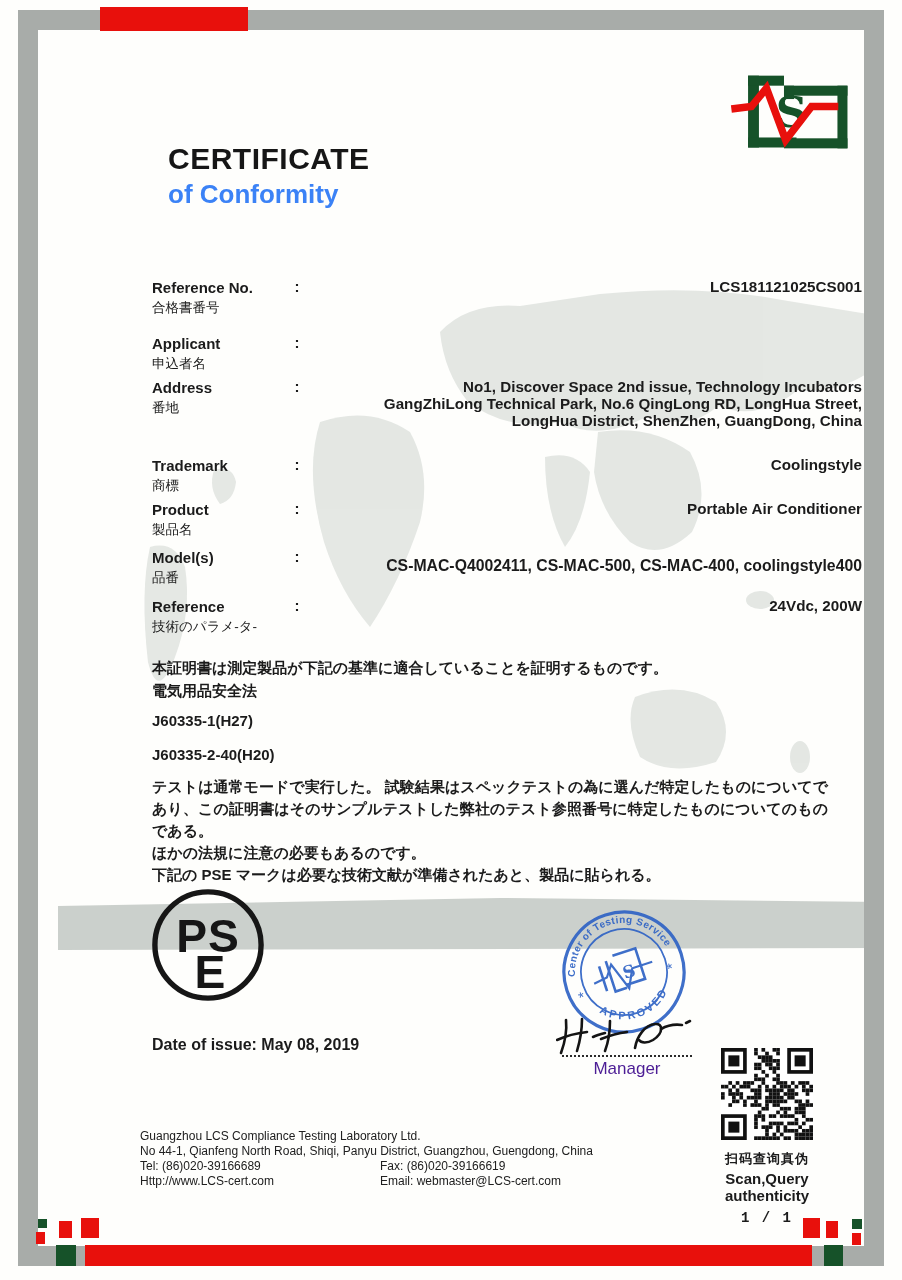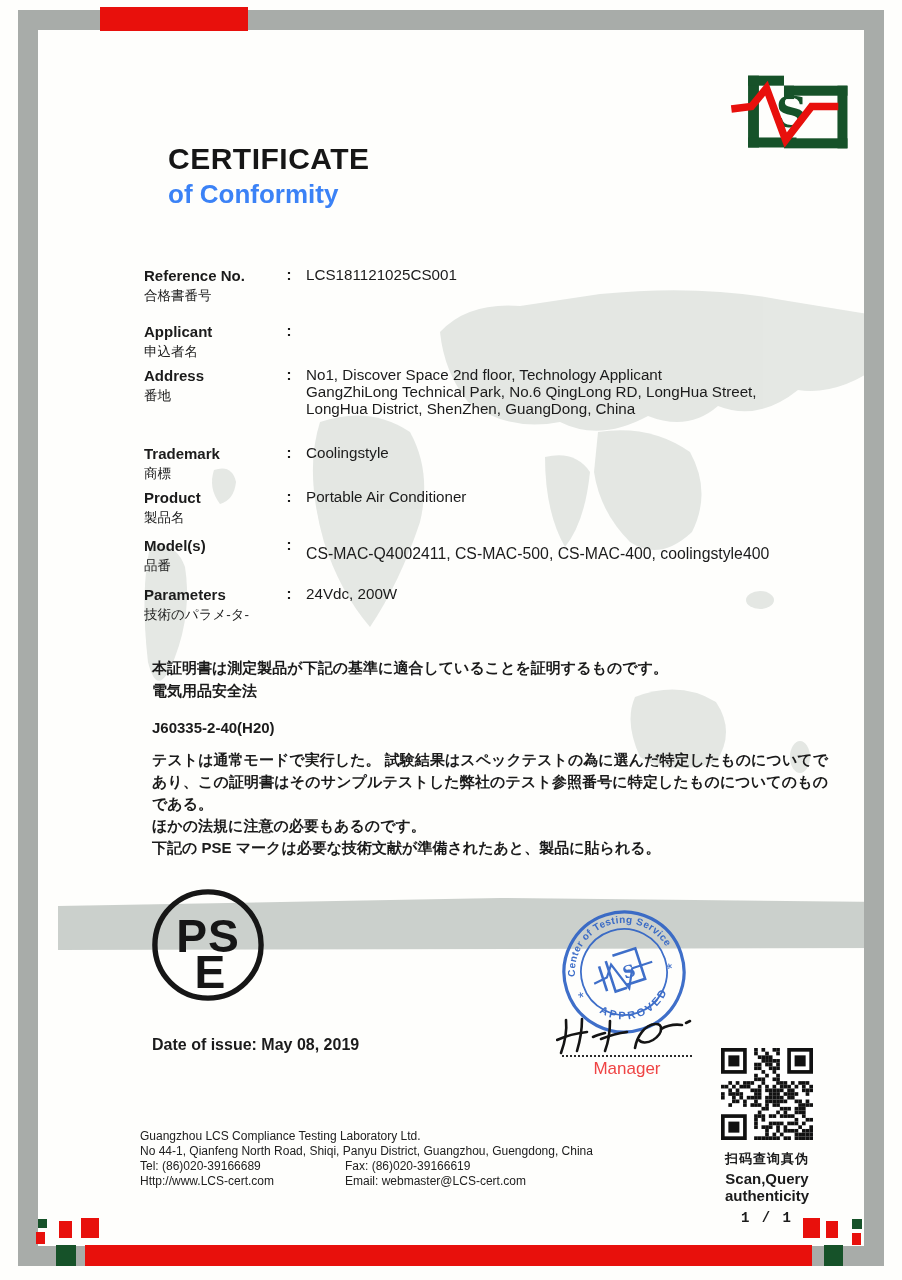--- a/index.html
+++ b/index.html
@@ -22,48 +22,48 @@
   .map-svg{position:absolute;left:0;top:0;pointer-events:none;}
 
   .content{position:absolute;left:0;top:0;width:902px;height:1280px;}
 
   .title{position:absolute;left:168px;top:142px;}
   .title .main{font-size:30px;font-weight:800;letter-spacing:.5px;color:#161616;}
   .title .sub{font-size:26px;font-weight:700;margin-top:3px;color:#3b82f6;}
 
   .logo{position:absolute;left:718px;top:62px;width:142px;height:100px;}
 
-  .row{position:absolute;left:144px;width:710px;display:grid;
-       grid-template-columns:128px 26px 1fr;column-gap:4px;}
+  .row{position:absolute;left:152px;width:710px;display:grid;
+       grid-template-columns:128px 26px 1fr;column-gap:4px;margin-top:12px;}
   .row .lab{font-size:15px;font-weight:700;line-height:20px;}
   .row .jp{font-size:13.5px;font-weight:500;line-height:19px;}
   .row .colon{font-size:15px;font-weight:700;text-align:center;}
-  .row .val{font-size:15.2px;font-weight:400;line-height:17px;}
+  .row .val{font-size:15.2px;font-weight:700;line-height:17px;text-align:right;}
   .row .val .vline{display:block;line-height:17px;}
 
   .statement{position:absolute;left:152px;top:656px;width:676px;}
   .statement .s1{font-size:15px;font-weight:700;line-height:23px;}
   .statement .std{font-size:15px;font-weight:700;margin-top:10px;}
   .statement .std2{font-size:15px;font-weight:700;margin-top:17px;}
   .statement .para{font-size:15px;font-weight:600;line-height:22px;margin-top:13px;text-align:justify;}
   .statement .note{font-size:15px;font-weight:600;line-height:22px;}
 
   .pse{position:absolute;left:149px;top:886px;width:118px;height:118px;}
 
   .dateline{position:absolute;left:152px;top:1036px;font-size:16px;font-weight:700;}
 
   .stamp{position:absolute;left:558px;top:906px;width:132px;height:132px;
          transform:rotate(-18deg);opacity:.92;}
   .sig{position:absolute;left:556px;top:1012px;width:142px;height:46px;}
   .sig-line{position:absolute;left:562px;top:1055px;width:130px;border-bottom:2px dotted #2a2a2a;}
   .sig-role{position:absolute;left:562px;top:1059px;width:130px;text-align:center;
-            font-size:17px;color:#ef4444;}
+            font-size:17px;color:#4c1d95;}
 
   .footer{position:absolute;left:140px;top:1129px;width:570px;font-size:12px;line-height:15px;color:#202020;}
-  .footer .pair{display:grid;grid-template-columns:205px 1fr;}
+  .footer .pair{display:grid;grid-template-columns:205px 1fr;gap:35px;}
 
   .qrblock{position:absolute;left:688px;top:1048px;width:158px;text-align:center;}
   .qrblock .qr{display:inline-block;width:92px;height:92px;background:#fff;}
   .qrblock .cn{font-size:13px;font-weight:700;margin-top:6px;letter-spacing:1px;}
   .qrblock .en{font-size:15px;font-weight:700;margin-top:2px;}
   .qrblock .pg{font-size:14px;font-weight:700;margin-top:6px;letter-spacing:2px;font-family:Liberation Mono, monospace;}
 </style>
 </head>
 <body>
 
@@ -138,21 +138,21 @@
       <div class="colon">:</div>
     </div>
 
     <div class="row" style="top:366px;">
       <div>
           <div class="lab">Address</div>
            <div class="jp">番地</div>
         </div>
       <div class="colon">:</div>
       <div class="val">
-        <span class="vline">No1, Discover Space 2nd floor, Technology Applicant</span>
+        <span class="vline">No1, Discover Space 2nd issue, Technology Incubators</span>
         <span class="vline">GangZhiLong Technical Park, No.6 QingLong RD, LongHua Street,</span>
         <span class="vline">LongHua District, ShenZhen, GuangDong, China</span>
       </div>
     </div>
 
     <div class="row" style="top:444px;">
       <div>
           <div class="lab">Trademark</div>
            <div class="jp">商標</div>
         </div>
@@ -173,30 +173,31 @@
       <div>
           <div class="lab">Model(s)</div>
            <div class="jp">品番</div>
         </div>
       <div class="colon">:</div>
       <div class="val" style="padding-top:9px;font-size:15.8px;">CS-MAC-Q4002411, CS-MAC-500, CS-MAC-400, coolingstyle400</div>
     </div>
 
     <div class="row" style="top:585px;">
       <div>
-          <div class="lab">Parameters</div>
+          <div class="lab">Reference</div>
            <div class="jp" style="width:118px;">技術のパラメ-タ-</div>
         </div>
       <div class="colon">:</div>
       <div class="val">24Vdc, 200W</div>
     </div>
 
     <div class="statement">
       <div class="s1">本証明書は測定製品が下記の基準に適合していることを証明するものです。</div>
       <div class="s1">電気用品安全法</div>
+      <div class="std">J60335-1(H27)</div>
       <div class="std2">J60335-2-40(H20)</div>
       <div class="para">テストは通常モードで実行した。 試験結果はスペックテストの為に選んだ特定したものについてであり、この証明書はそのサンプルテストした弊社のテスト参照番号に特定したものについてのものである。</div>
       <div class="note">ほかの法規に注意の必要もあるのです。</div>
       <div class="note">下記の PSE マークは必要な技術文献が準備されたあと、製品に貼られる。</div>
     </div>
 
     <div class="pse">
       <svg width="118" height="118" viewBox="0 0 120 120">
         <circle cx="60" cy="60" r="54" fill="none" stroke="#161616" stroke-width="5.5"></circle>
         <text x="60" y="67" text-anchor="middle" font-size="47" font-weight="800" fill="#161616" letter-spacing="1">PS</text>

